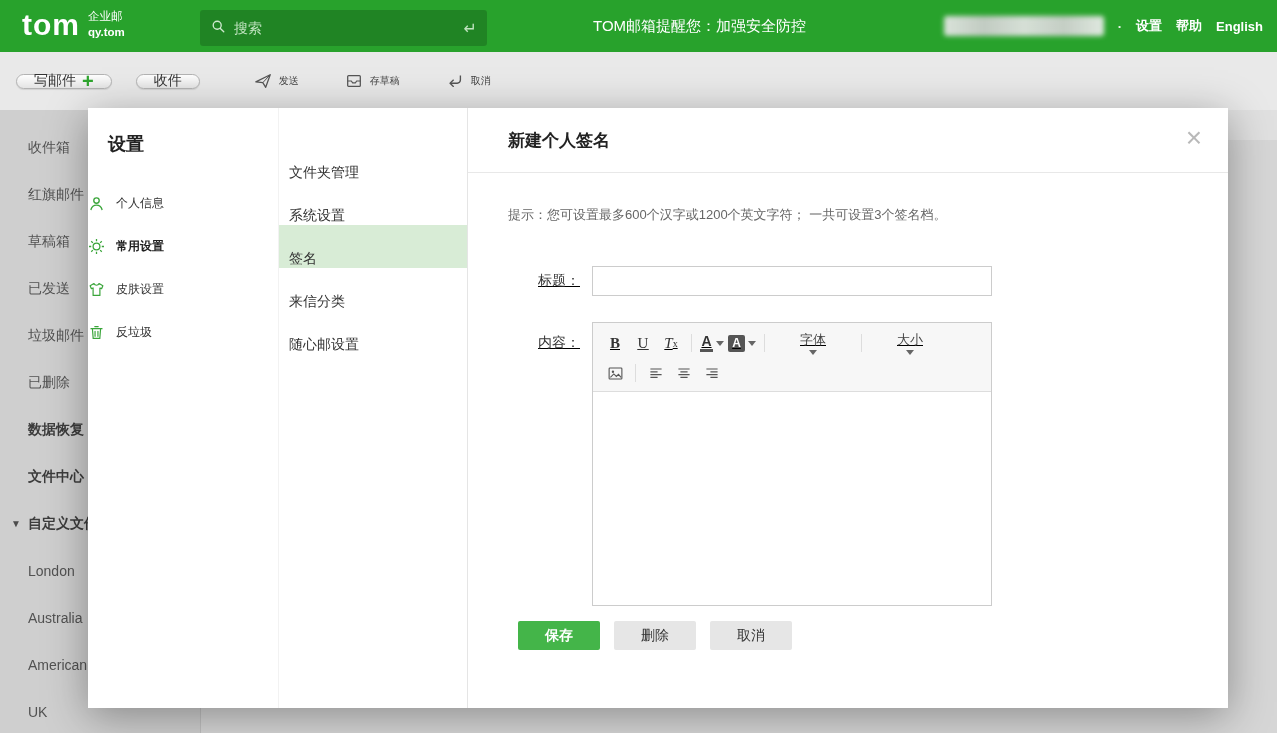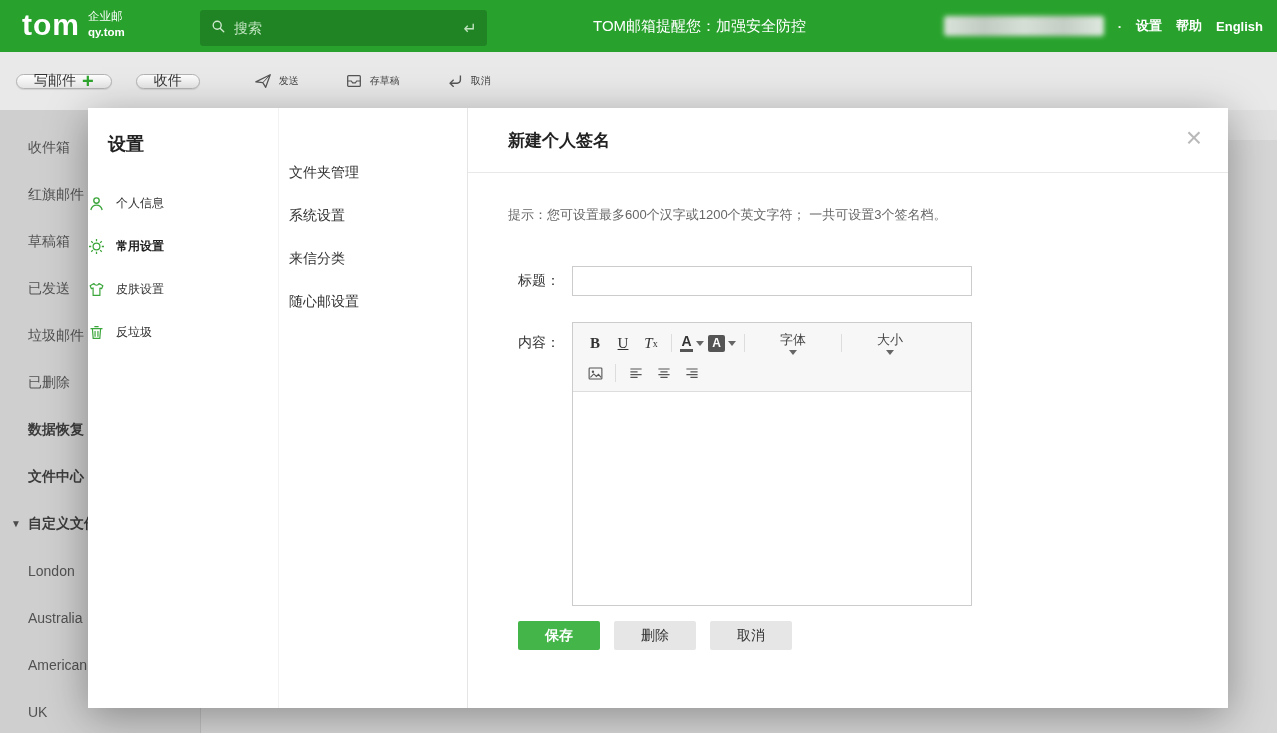--- a/index.html
+++ b/index.html
@@ -55,21 +55,21 @@
   .m-item .ic { width:17px; height:17px; margin-right:11px; display:inline-flex; }
   .m-item.sel { font-weight:bold; color:#1f1f1f; }
   .m-col2 { width:189px; padding-top:31px; border-left:1px solid #f2f2f2; }
   .s-item { height:43px; display:flex; align-items:flex-end; padding-left:10px; font-size:14px; color:#333; cursor:pointer; }
   .s-item.sel { background:#d8ecd6; }
   .m-col3 { flex:1; border-left:1px solid #e5e5e5; position:relative; }
   .p-head { height:65px; border-bottom:1px solid #e8e8e8; display:flex; align-items:center; padding-left:40px; }
   .p-head h3 { font-size:17px; color:#222; font-weight:bold; }
   .p-close { position:absolute; right:26px; top:16px; font-size:28px; color:#b9b9b9; line-height:1; font-weight:300; cursor:pointer; }
   .p-tip { margin:33px 0 0 40px; font-size:13px; color:#666; }
-  .form-row { display:flex; margin-left:50px; }
+  .form-row { display:flex; margin-left:70px;text-decoration:underline; }
   .row-title { margin-top:42px; align-items:center; }
   .row-content { margin-top:26px; align-items:flex-start; }
   .f-label { width:54px; font-size:14px; color:#333; flex-shrink:0; }
   .row-content .f-label { padding-top:12px; }
   .f-input { width:400px; height:30px; border:1px solid #ccc; outline:none; padding:0 8px; font-size:14px; font-family:inherit; }
 
   .editor { width:400px; height:284px; border:1px solid #ccc; display:flex; flex-direction:column; }
   .ed-toolbar { background:#f7f7f7; border-bottom:1px solid #ddd; padding:5px 8px 3px; }
   .ed-row { display:flex; align-items:center; height:30px; }
   .ed-btn { min-width:24px; height:24px; display:flex; align-items:center; justify-content:center; font-size:14px; color:#333; cursor:pointer; margin:0 2px; }
@@ -247,20 +247,23 @@
     </div>
   </div>
 
   <div class="m-col2">
     <div class="s-item">
         <span>文件夹管理</span>
       </div>
     <div class="s-item">
         <span>系统设置</span>
       </div>
+    <div class="s-item sel">
+        <span>签名</span>
+      </div>
     <div class="s-item">
         <span>来信分类</span>
       </div>
     <div class="s-item">
         <span>随心邮设置</span>
       </div>
   </div>
 
   <div class="m-col3">
     <div class="p-head">

